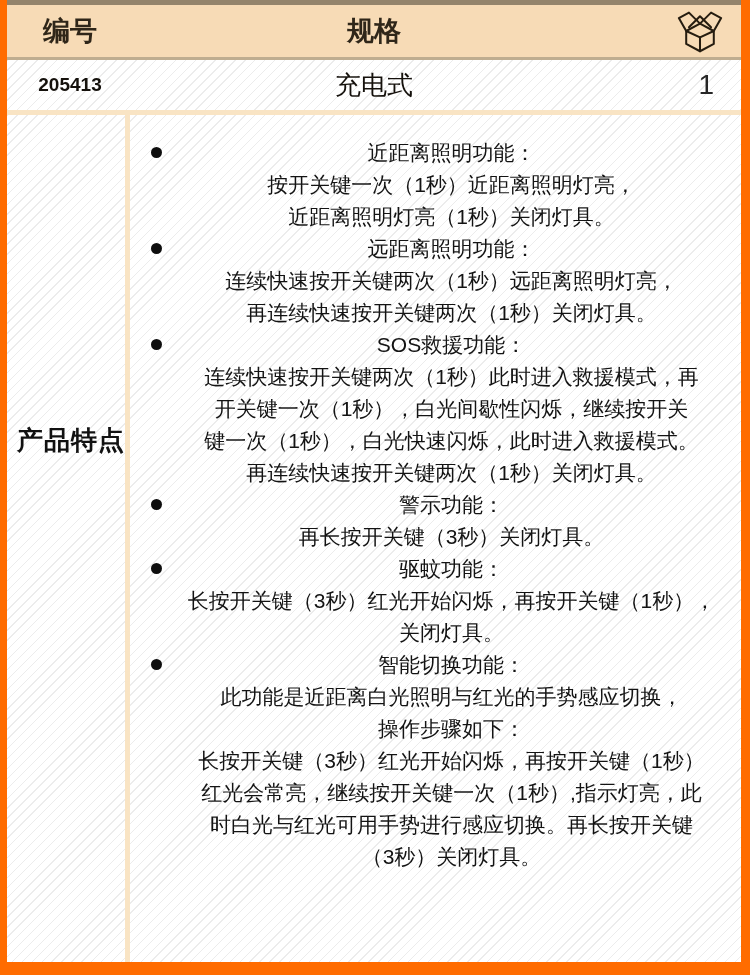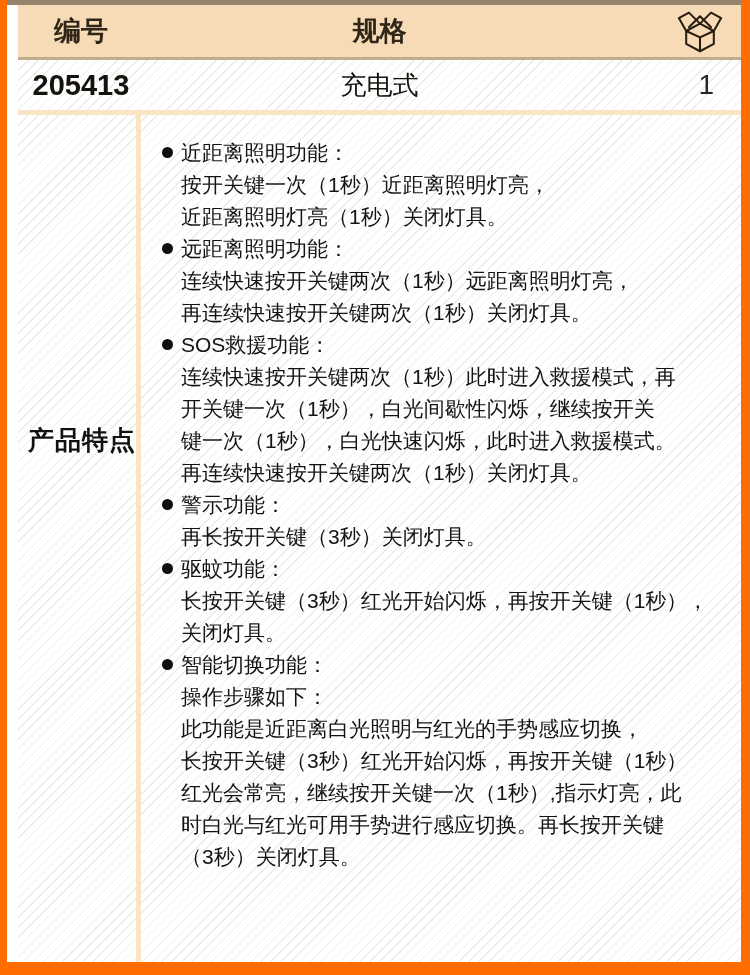--- a/index.html
+++ b/index.html
@@ -6,54 +6,54 @@
   .page{
     position:relative;width:750px;height:975px;overflow:hidden;
     font-family:"Liberation Sans","DejaVu Sans",sans-serif;
     background:#fff;
   }
   
   .bar-bottom{position:absolute;left:0;right:0;bottom:0;height:13px;background:#ff6c00;z-index:2;}
   .bar-left{position:absolute;left:0;top:0;bottom:0;width:7px;background:#ff6c00;z-index:3;}
   .bar-right{position:absolute;right:0;top:0;bottom:0;width:9px;background:#ff6c00;z-index:3;}
   .strip-top{position:absolute;left:7px;right:9px;top:0;height:5px;background:#94846c;z-index:1;}
-  .inner{position:absolute;left:7px;right:9px;top:5px;bottom:13px;display:flex;flex-direction:column;margin-left:11px;}
+  .inner{position:absolute;left:7px;right:9px;top:5px;bottom:13px;display:flex;flex-direction:column;}
   .hatch{
     background-image:repeating-linear-gradient(135deg,
       rgba(0,0,0,0.075) 0px, rgba(0,0,0,0.075) 1px,
       transparent 1px, transparent 7px);
   }
   
   .header-row{
     height:52px;background:#f7dbb6;border-bottom:3px solid #bfad90;
     display:grid;grid-template-columns:126px 1fr 126px;align-items:center;flex:0 0 auto;
   }
   .h-label{font-size:27px;font-weight:600;color:#2f2619;text-align:center;}
   .h-icon-wrap{justify-self:end;padding-right:18px;display:flex;align-items:center;}
   
   .product-row{
     height:50px;border-bottom:5px solid #f9e4c4;
     display:grid;grid-template-columns:126px 1fr 126px;align-items:center;flex:0 0 auto;
   }
-  .p-id{text-align:center;font-size:29px;font-weight:700;color:#15110c;}
+  .p-id{text-align:center;font-size:19px;font-weight:700;color:#15110c;}
   .p-spec{text-align:center;font-size:26px;font-weight:400;color:#15110c;}
   .p-qty{text-align:right;padding-right:27px;font-size:28px;font-weight:400;color:#262626;}
   
   .content-row{flex:1 1 auto;display:flex;min-height:0;}
   .feature-label-cell{
     width:123px;flex:0 0 auto;border-right:5px solid #f9e4c4;
     display:flex;justify-content:flex-end;align-items:flex-start;padding-top:308px;
     box-sizing:border-box;
   }
   .feature-label{font-size:26px;font-weight:700;color:#111;letter-spacing:1px;white-space:nowrap;}
   .features-cell{
     flex:1 1 auto;padding:22px 8px 0 22px;
     font-size:21px;line-height:32px;color:#131313;box-sizing:border-box;
   }
-  ul.features{list-style:none;margin:0;padding:0;}
+  ul.features{list-style:none;margin:0;padding:0;text-align:center;}
   li.feature{position:relative;padding-left:18px;}
   .bullet{
     position:absolute;left:-1px;top:10px;width:11px;height:11px;
     border-radius:50%;background:#0e0e0e;
   }
   .ft-title,.ft-line{white-space:nowrap;}
   .pkg-svg{display:block;}
 </style>
 </head>
 <body>
@@ -125,22 +125,22 @@
           <li class="feature">
             <span class="bullet"></span>
             <div class="ft-title">驱蚊功能：</div>
             <div class="ft-line">长按开关键（3秒）红光开始闪烁，再按开关键（1秒），</div>
             <div class="ft-line">关闭灯具。</div>
           </li>
 
           <li class="feature">
             <span class="bullet"></span>
             <div class="ft-title">智能切换功能：</div>
+            <div class="ft-line">此功能是近距离白光照明与红光的手势感应切换，</div>
             <div class="ft-line">操作步骤如下：</div>
-            <div class="ft-line">此功能是近距离白光照明与红光的手势感应切换，</div>
             <div class="ft-line">长按开关键（3秒）红光开始闪烁，再按开关键（1秒）</div>
             <div class="ft-line">红光会常亮，继续按开关键一次（1秒）,指示灯亮，此</div>
             <div class="ft-line">时白光与红光可用手势进行感应切换。再长按开关键</div>
             <div class="ft-line">（3秒）关闭灯具。</div>
           </li>
 
         </ul>
       </div>
     </div>
 

